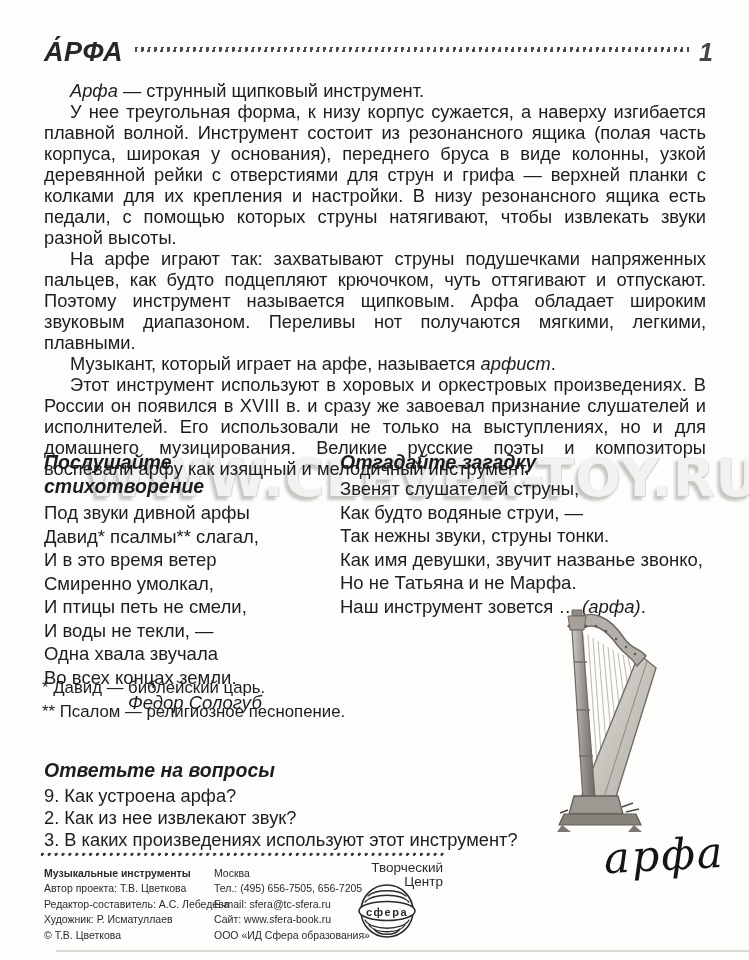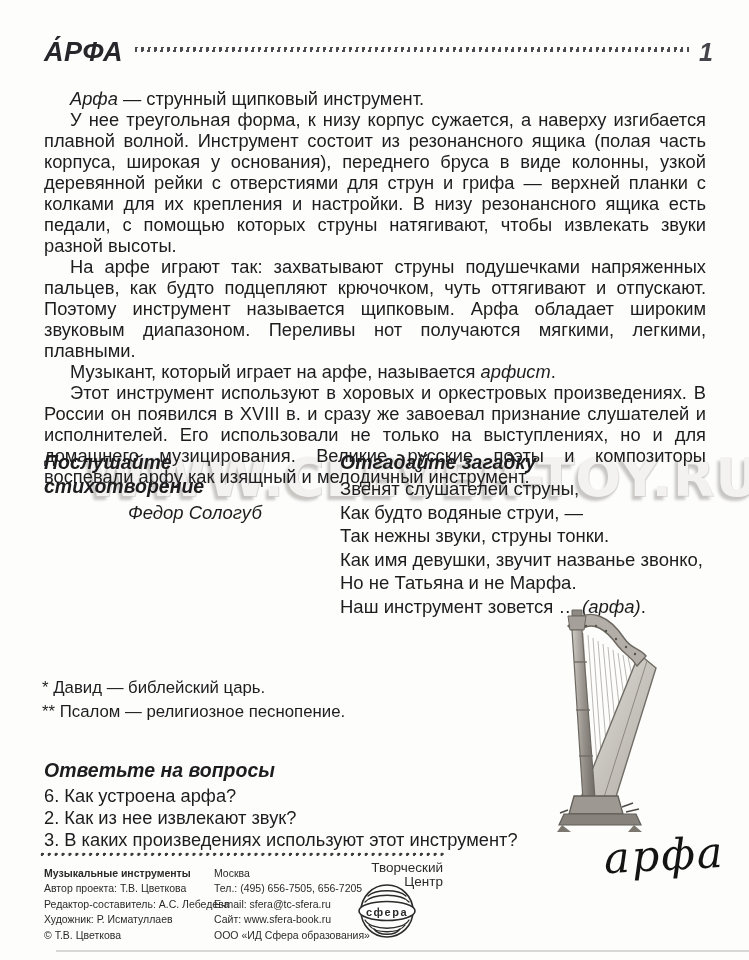--- a/index.html
+++ b/index.html
@@ -9,21 +9,21 @@
   
   .hdr{position:absolute;left:44px;right:36px;top:38px;display:flex;align-items:center;}
   .hdr h1{margin:0;font-size:27px;line-height:28px;font-weight:bold;font-style:italic;
           letter-spacing:.5px;color:#26262b;}
   .leader{flex:1;height:5px;margin:0 10px 6px 12px;
           background:repeating-linear-gradient(100deg,#4b4b50 0 2.6px,transparent 2.6px 6.4px);}
   .pagenum{font-size:25px;line-height:26px;font-style:italic;font-weight:600;color:#44444a;
            margin-bottom:1px;}
 
   
-  .bodytext{position:absolute;left:44px;width:662px;top:88px;z-index:2;}
+  .bodytext{position:absolute;left:44px;width:662px;top:80px;z-index:2;}
   .bodytext p{margin:0;text-indent:26px;text-align:justify;font-size:18.3px;line-height:21px;}
   .bodytext em{font-style:italic;}
 
   
   .sec-head{margin:0 0 3px 0;font-size:19.5px;line-height:24px;font-weight:bold;font-style:italic;}
   .poem{position:absolute;left:44px;top:450px;width:292px;z-index:2;}
   .riddle{position:absolute;left:340px;top:450px;width:386px;z-index:2;}
   .vlines{margin:0;padding:0;list-style:none;font-size:18.5px;line-height:23.5px;}
   .vlines li{margin:0;padding:0;}
   .poem-author{font-style:italic;font-size:18.5px;line-height:23.5px;margin-top:2px;padding-left:84px;}
@@ -79,20 +79,30 @@
   <section class="bodytext">
     <p><em>Арфа</em><span> — струнный щипковый инструмент.</span></p>
     <p>У нее треугольная форма, к низу корпус сужается, а наверху изгибается плавной волной. Инструмент состоит из резонансного ящика (полая часть корпуса, широкая у основания), переднего бруса в виде колонны, узкой деревянной рейки с отверстиями для струн и грифа — верхней планки с колками для их крепления и настройки. В низу резонансного ящика есть педали, с помощью которых струны натягивают, чтобы извлекать звуки разной высоты.</p>
     <p>На арфе играют так: захватывают струны подушечками напряженных пальцев, как будто подцепляют крючочком, чуть оттягивают и отпускают. Поэтому инструмент называется щипковым. Арфа обладает широким звуковым диапазоном. Переливы нот получаются мягкими, легкими, плавными.</p>
     <p><span>Музыкант, который играет на арфе, называется </span><em>арфист</em><span>.</span></p>
     <p>Этот инструмент используют в хоровых и оркестровых произведениях. В России он появился в XVIII в. и сразу же завоевал признание слушателей и исполнителей. Его использовали не только на выступлениях, но и для домашнего музицирования. Великие русские поэты и композиторы воспевали арфу как изящный и мелодичный инструмент.</p>
   </section>
 
   <section class="poem">
     <h2 class="sec-head">Послушайте стихотворение</h2>
+    <ul class="vlines">
+        <li>Под звуки дивной арфы</li>
+        <li>Давид* псалмы** слагал,</li>
+        <li>И в это время ветер</li>
+        <li>Смиренно умолкал,</li>
+        <li>И птицы петь не смели,</li>
+        <li>И воды не текли, —</li>
+        <li>Одна хвала звучала</li>
+        <li>Во всех концах земли.</li>
+      </ul>
     <div class="poem-author">Федор Сологуб</div>
   </section>
 
   <section class="riddle">
     <h2 class="sec-head">Отгадайте загадку</h2>
     <ul class="vlines">
         <li>Звенят слушателей струны,</li>
         <li>Как будто водяные струи, —</li>
         <li>Так нежны звуки, струны тонки.</li>
         <li>Как имя девушки, звучит названье звонко,</li>
@@ -167,21 +177,21 @@
       </g>
       <path d="M24,221 l-5,7 h14 Z" fill="#7b776f"></path>
       <path d="M96,221 l8,7 h-14 Z" fill="#7b776f"></path>
     </svg>
   </figure>
   <div class="harp-caption">арфа</div>
 
   <section class="questions">
     <h2 class="sec-head">Ответьте на вопросы</h2>
     <ul>
-        <li>6. Как устроена арфа?</li>
+        <li>9. Как устроена арфа?</li>
         <li>2. Как из нее извлекают звук?</li>
         <li>3. В каких произведениях используют этот инструмент?</li>
       </ul>
   </section>
 
   <div class="dotsep"></div>
 
   <div class="foot-col" id="foot-credits">
     <div class="ttl">Музыкальные инструменты</div>
     <div>

